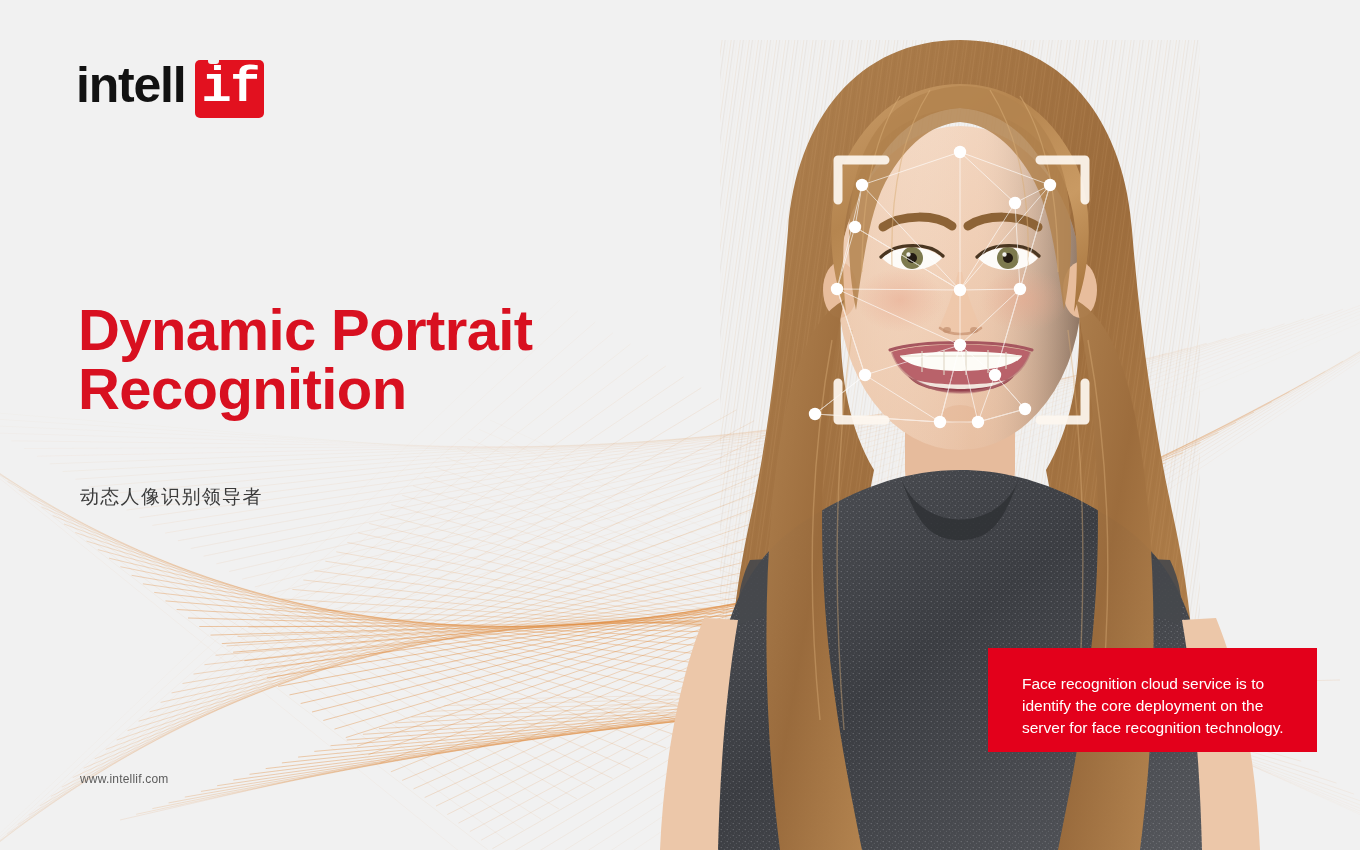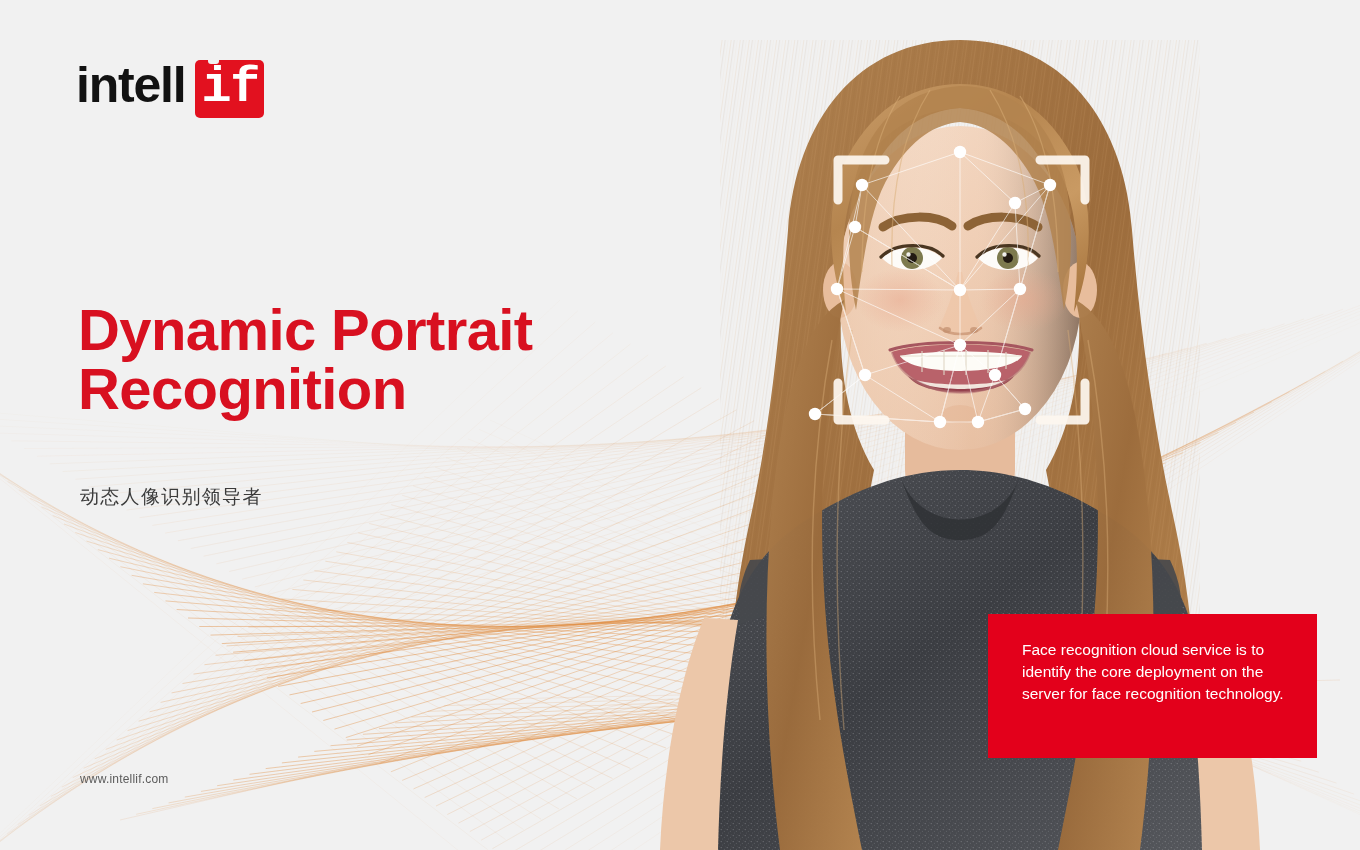--- a/index.html
+++ b/index.html
@@ -51,21 +51,21 @@
     position:absolute;left:80px;top:436px;z-index:6;
     color:#3b3b3b;font-size:19px;letter-spacing:1.3px;margin-top:48px;
   }
   #site-url{
     position:absolute;left:80px;top:772px;z-index:6;
     color:#5b5b5b;font-size:12px;letter-spacing:.2px;
   }
 
   
   #callout{
-    position:absolute;left:988px;top:614px;width:329px;height:144px;z-index:7;
+    position:absolute;left:988px;top:648px;width:329px;height:104px;z-index:7;
     background:#e3001b;
   }
   #callout-text{
     position:absolute;left:34px;top:25px;width:262px;
     color:#ffffff;font-size:15.5px;line-height:1.42;font-weight:500;
     white-space:pre-line;
   }
 </style>
 </head>
 <body>

